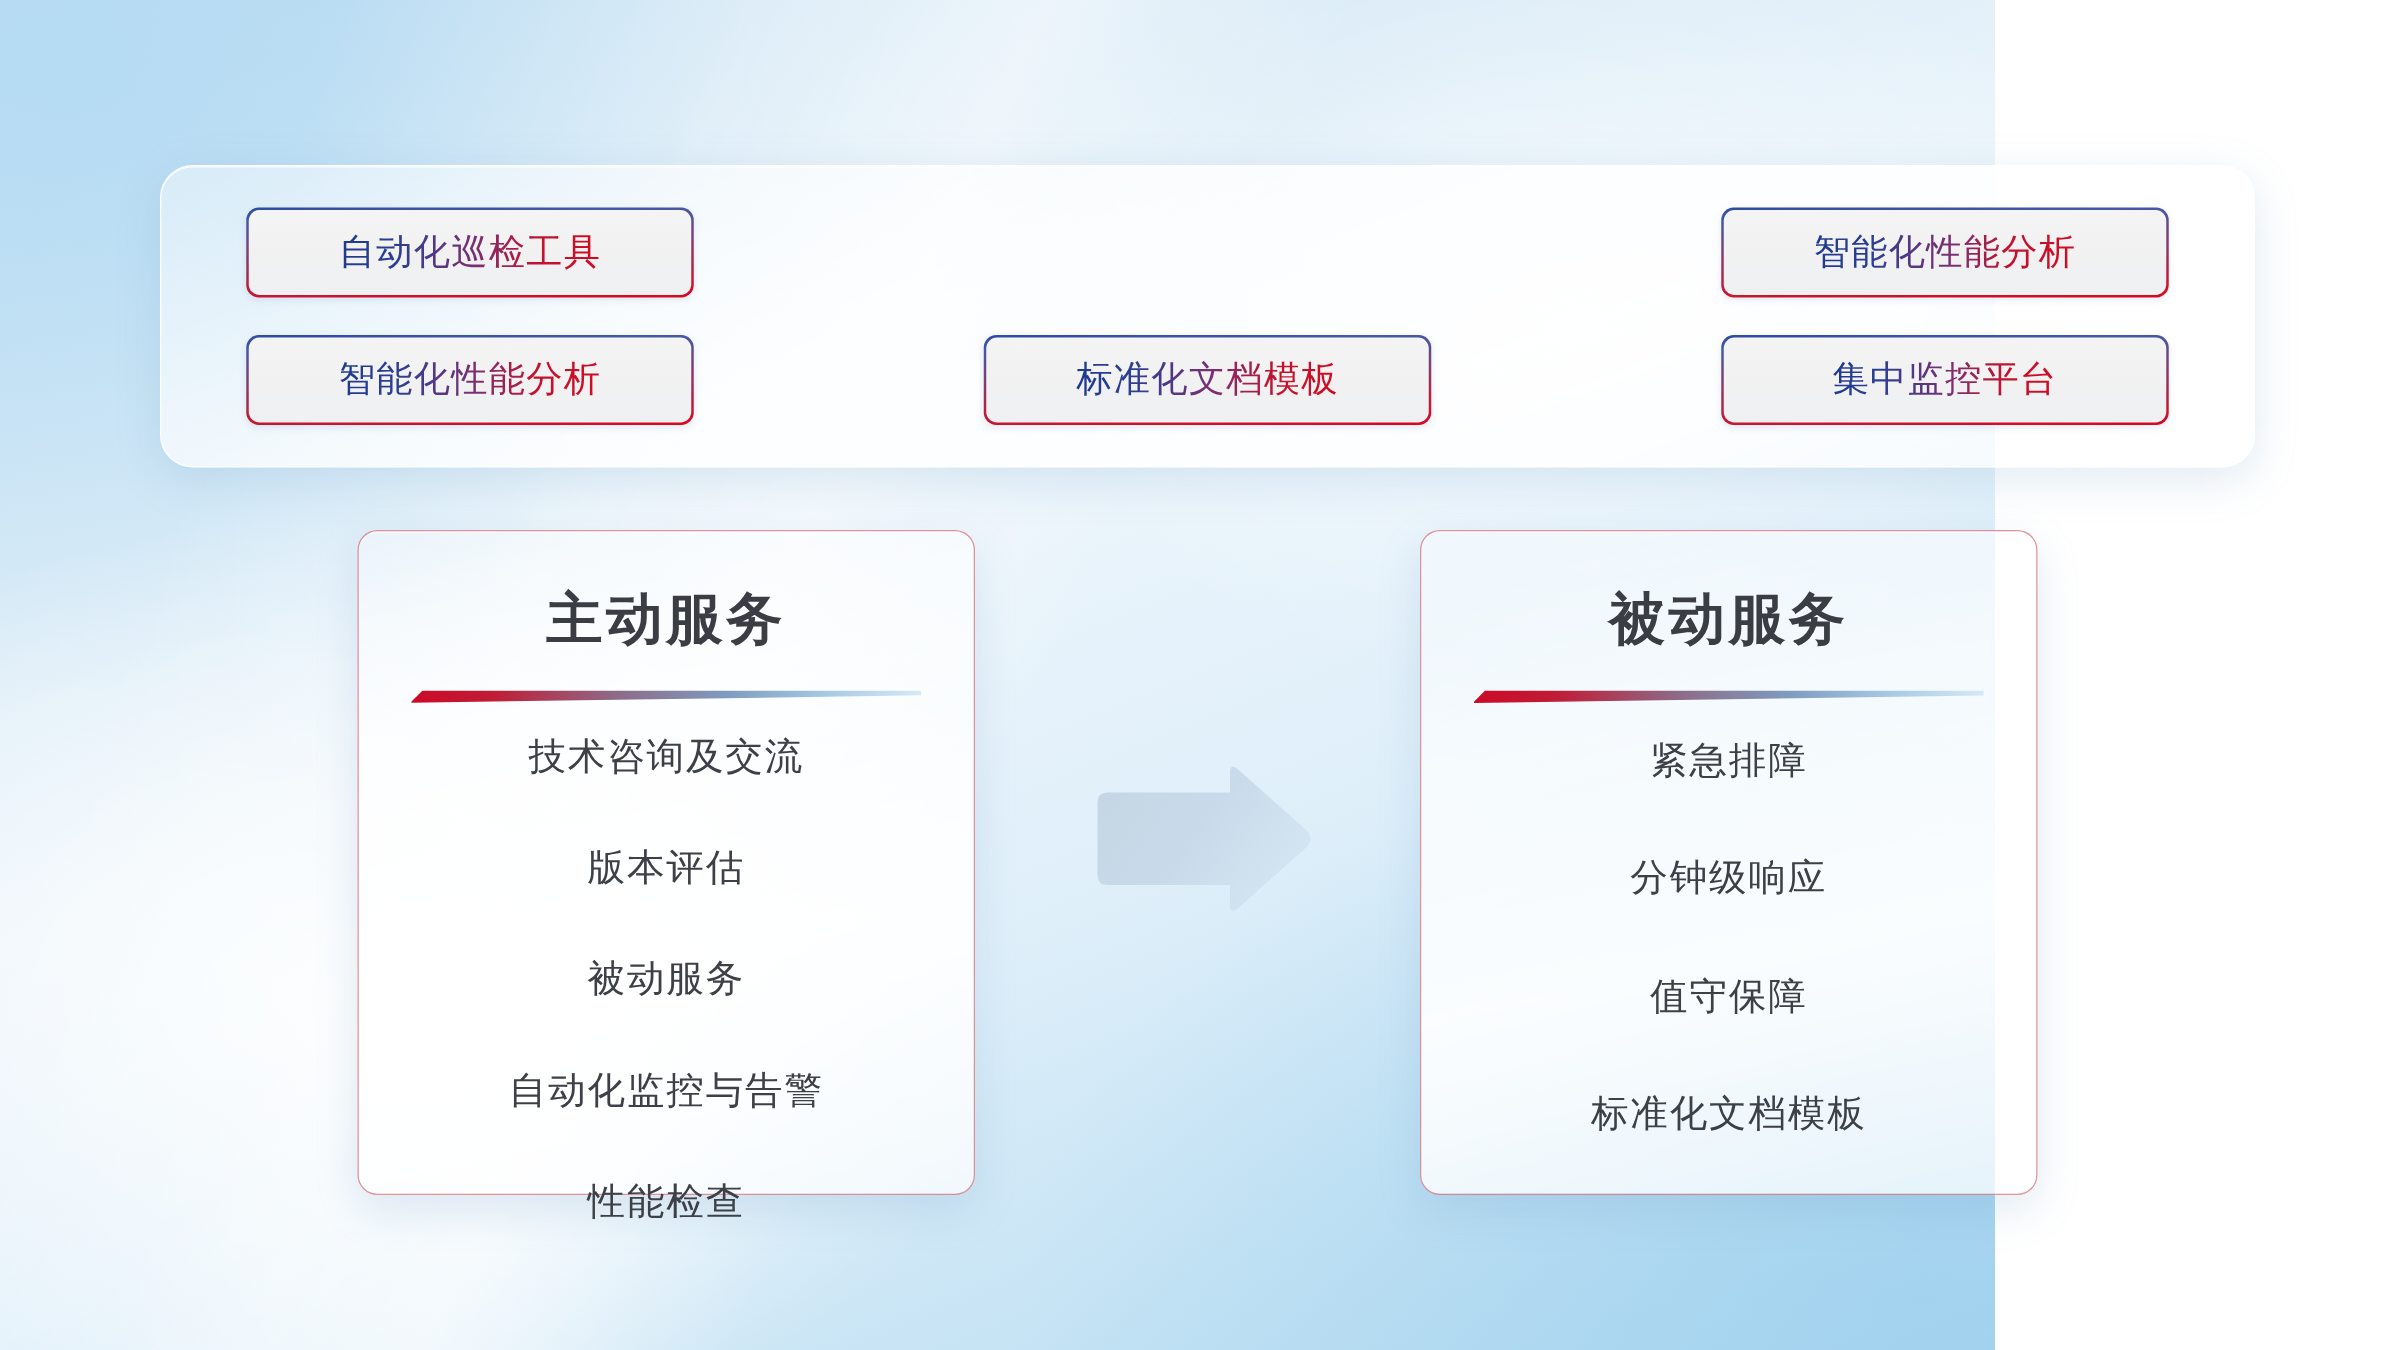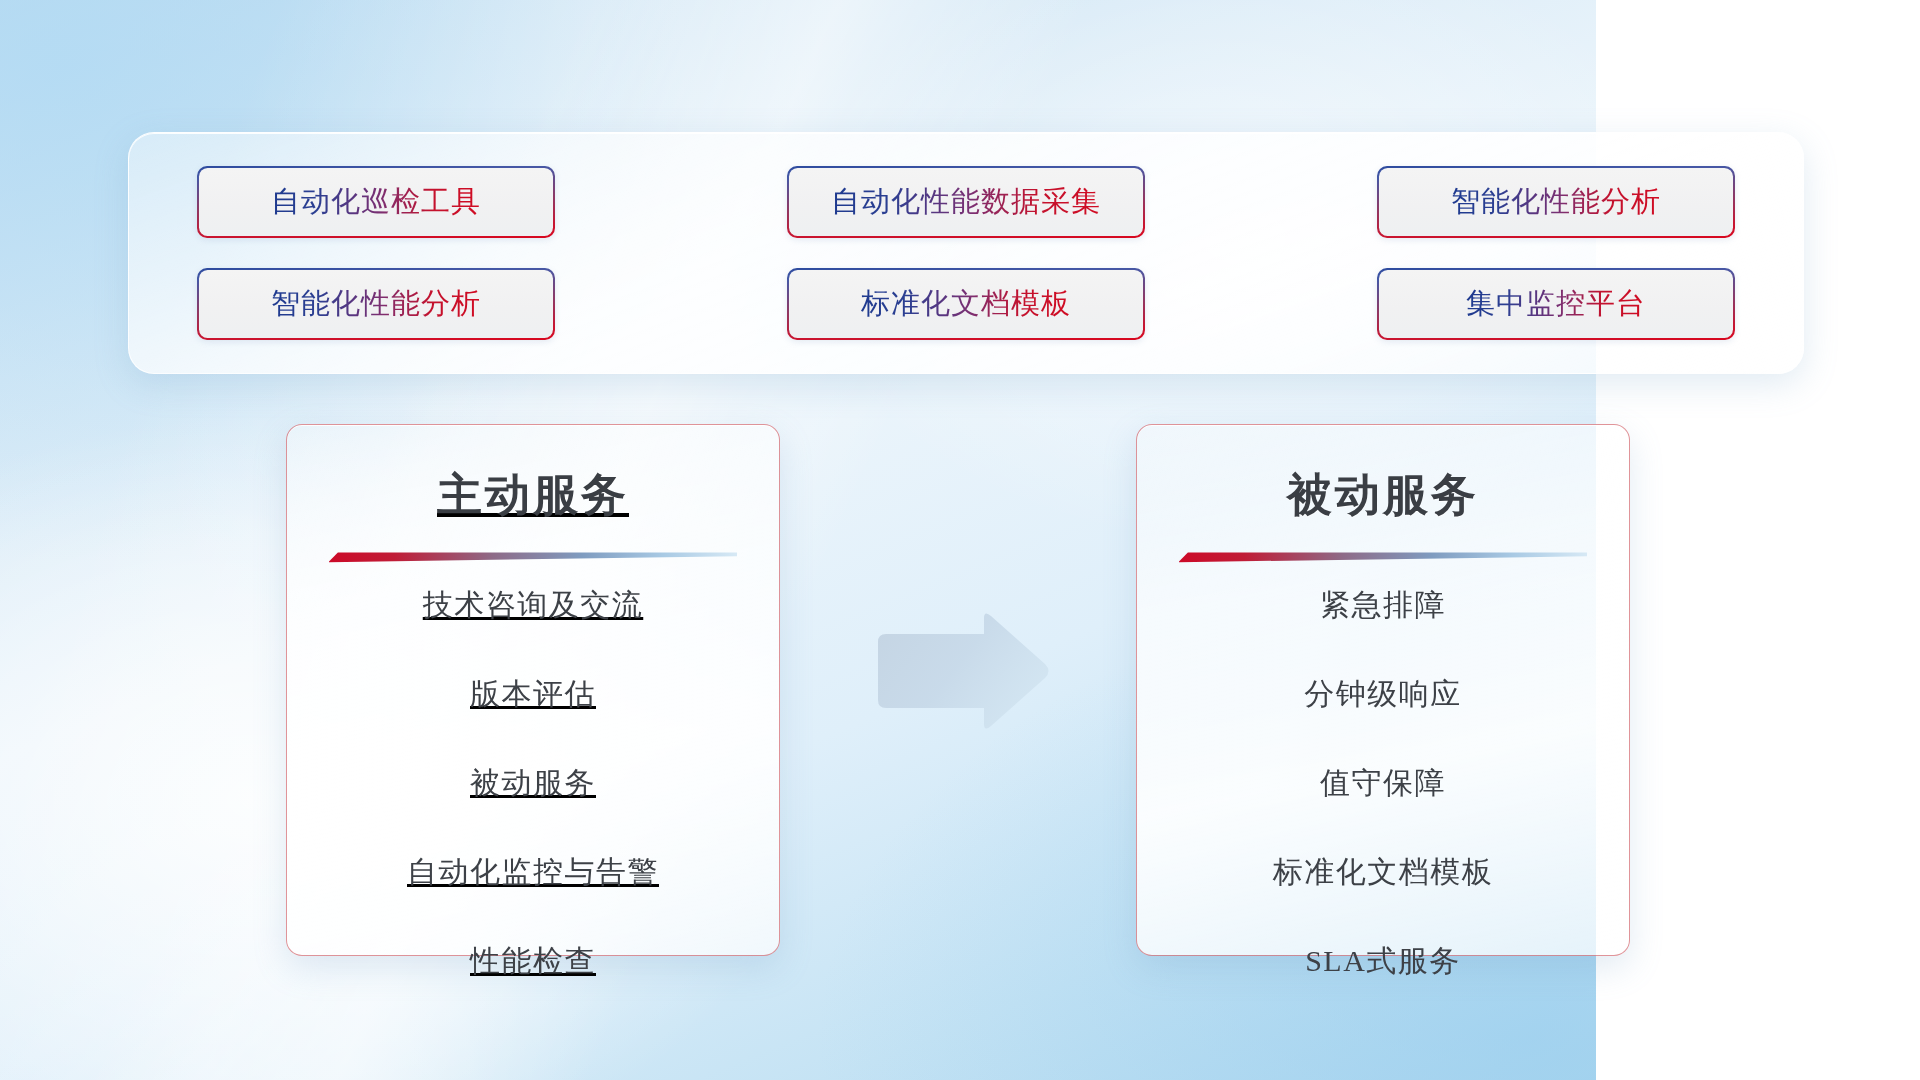--- a/index.html
+++ b/index.html
@@ -79,21 +79,21 @@
     position:absolute;
     width:494px; height:532px;
     top:424px;
     border-radius:16px;
     background:linear-gradient(168deg, rgba(255,255,255,0.30) 0%, rgba(255,255,255,0.72) 30%, rgba(255,255,255,0.92) 62%, rgba(255,255,255,0.70) 100%);
     border:1px solid rgba(198,60,70,0.55);
     box-shadow:0 12px 34px rgba(110,155,195,0.20), inset 0 1px 0 rgba(255,255,255,0.85);
     padding:34px 40px 30px 40px;
     display:flex; flex-direction:column;
   }
-  .card.left{ left:286px;text-decoration:underline; }
+  .card.left{ left:286px; }
   .card.right{ left:1136px;font-family:Liberation Serif, serif; }
 
   .card-title{
     text-align:center;
     font-size:45px;
     font-weight:700;
     letter-spacing:3px;
     color:#3a3e44;
     text-shadow:0 1px 1px rgba(255,255,255,0.8);
     margin-top:6px;
@@ -135,25 +135,20 @@
 <body>
 
 <div id="stage">
 
   <div class="top-panel">
 
     <div class="chip-row">
       <div class="chip">
         <div class="chip-inner">
           <span class="chip-label">自动化巡检工具</span>
-        </div>
-      </div>
-      <div class="chip">
-        <div class="chip-inner">
-          <span class="chip-label">自动化性能数据采集</span>
         </div>
       </div>
       <div class="chip">
         <div class="chip-inner">
           <span class="chip-label">智能化性能分析</span>
         </div>
       </div>
     </div>
 
     <div class="chip-row">
@@ -234,17 +229,16 @@
         </defs>
         <path d="M0 12.6 L9 3.6 L414 3.6 L414 7.4 L0 13.4 Z" fill="url(#divGradR)"></path>
       </svg>
     </div>
 
     <div class="card-list">
       <div class="card-item">紧急排障</div>
       <div class="card-item">分钟级响应</div>
       <div class="card-item">值守保障</div>
       <div class="card-item">标准化文档模板</div>
-      <div class="card-item">SLA式服务</div>
     </div>
   </div>
 
 </div>
 
 </body></html>

